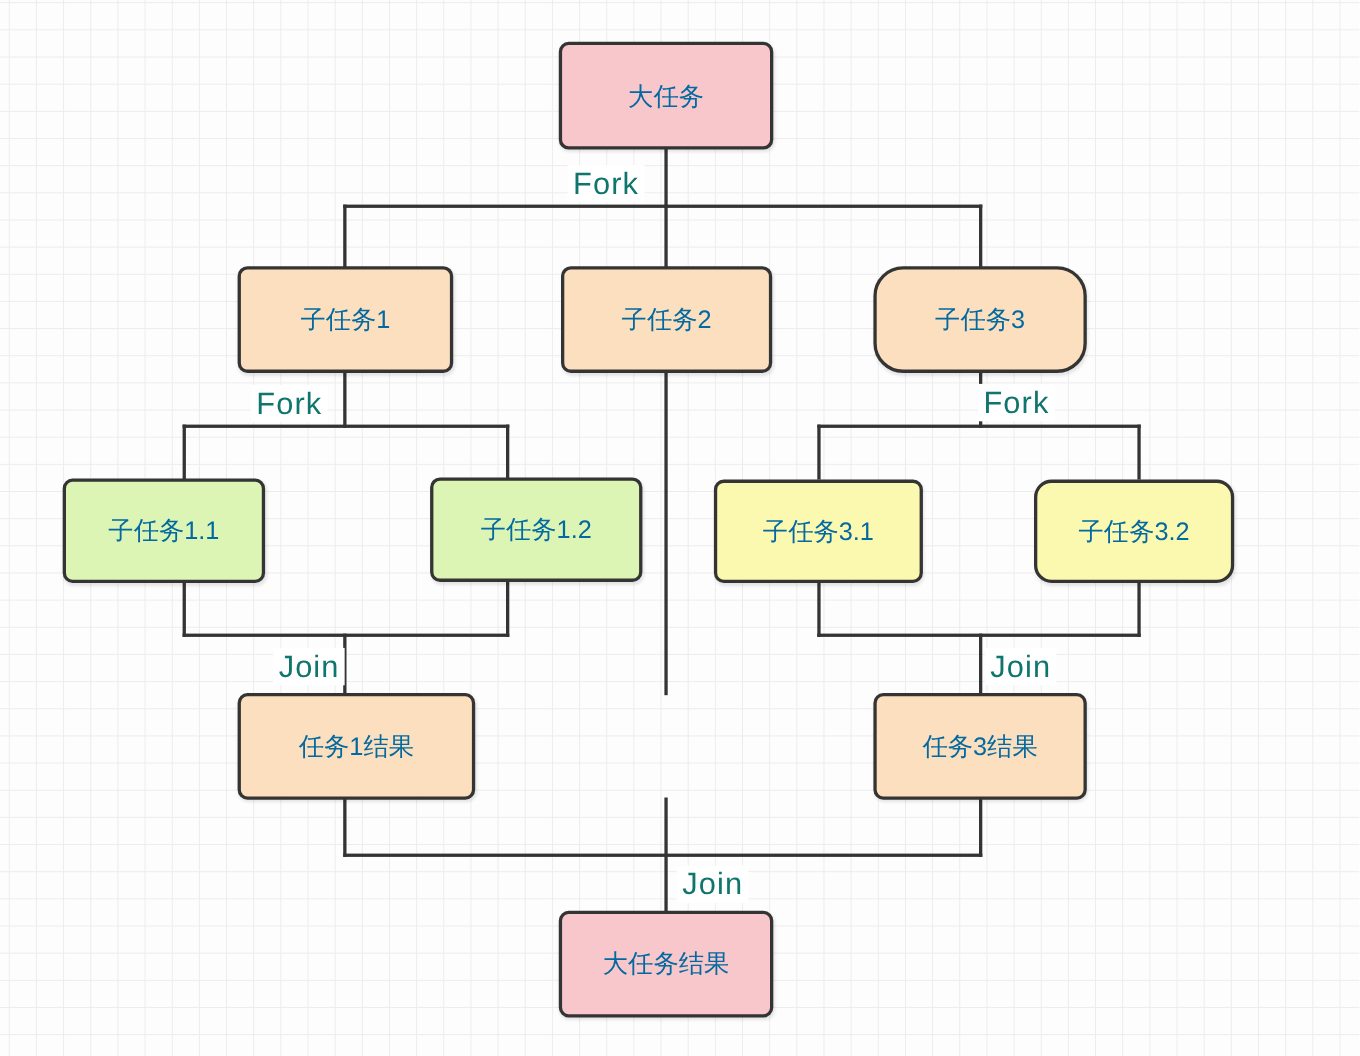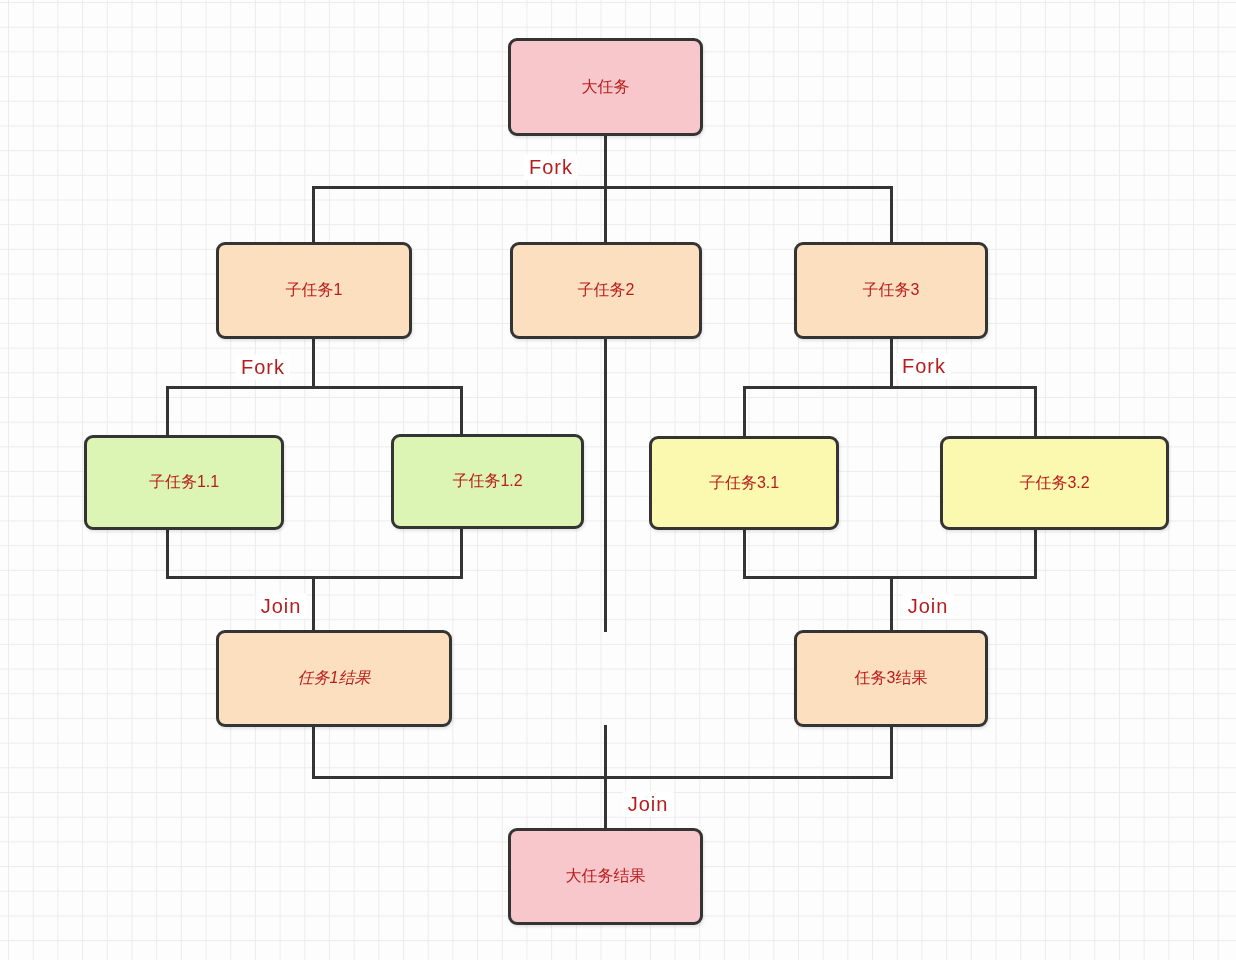--- a/index.html
+++ b/index.html
@@ -14,37 +14,37 @@
     background-position:8px 2px;
     overflow:hidden;
     font-family:"Liberation Sans", sans-serif;
   }
   .node{
     position:absolute;
     box-sizing:border-box;
     border:3px solid #343434;
     border-radius:9px;
     display:flex;align-items:center;justify-content:center;
-    font-size:16px;
-    color:#b91c1c;
+    font-size:23px;
+    color:#0369a1;
     box-shadow:1px 2px 3px rgba(0,0,0,0.10);
   }
   .pink{background:#f8c7cb;}
   .peach{background:#fcdfbe;align-items:center;}
   .green{background:#dcf5b5;}
   .yellow{background:#fbf8af;text-align:center;}
   .vline,.hline{position:absolute;background:#343434;}
   .vline{width:3px;}
   .hline{height:3px;}
   .edge-label{
     position:absolute;
     transform:translate(-50%,-50%);
-    font-size:20px;
+    font-size:28px;
     letter-spacing:1px;
-    color:#b91c1c;
+    color:#0f766e;
     background:#fff;
     padding:1px 5px;
     white-space:nowrap;
   }
 </style>
 </head>
 <body>
 
 <div class="canvas">
 
@@ -83,36 +83,36 @@
 
   <div class="node pink" style="left:508px;top:38px;width:195px;height:98px;">
       <span>大任务</span>
     </div>
   <div class="node peach" style="left:216px;top:242px;width:196px;height:97px;">
       <span>子任务1</span>
     </div>
   <div class="node peach" style="left:510px;top:242px;width:192px;height:97px;">
       <span>子任务2</span>
     </div>
-  <div class="node peach" style="left:794px;top:242px;width:194px;height:97px;">
+  <div class="node peach" style="left:794px;top:242px;width:194px;height:97px;border-radius:27px;">
       <span>子任务3</span>
     </div>
-  <div class="node green" style="left:84px;top:435px;width:200px;height:95px;">
+  <div class="node green" style="left:57px;top:435px;width:184px;height:95px;">
       <span>子任务1.1</span>
     </div>
   <div class="node green" style="left:365px;top:434px;width:193px;height:95px;margin-left:26px;">
       <span>子任务1.2</span>
     </div>
   <div class="node yellow" style="left:649px;top:436px;width:190px;height:94px;">
       <span>子任务3.1</span>
     </div>
-  <div class="node yellow" style="left:940px;top:436px;width:229px;height:94px;">
+  <div class="node yellow" style="left:940px;top:436px;width:182px;height:94px;border-radius:16px;">
       <span>子任务3.2</span>
     </div>
-  <div class="node peach" style="left:216px;top:630px;width:236px;height:97px;font-style:italic;">
+  <div class="node peach" style="left:216px;top:630px;width:216px;height:97px;">
       <span>任务1结果</span>
     </div>
   <div class="node peach" style="left:794px;top:630px;width:194px;height:97px;">
       <span>任务3结果</span>
     </div>
   <div class="node pink" style="left:508px;top:828px;width:195px;height:97px;">
       <span>大任务结果</span>
     </div>
 
   <div class="edge-label" style="left:551px;top:167px;">Fork</div>

